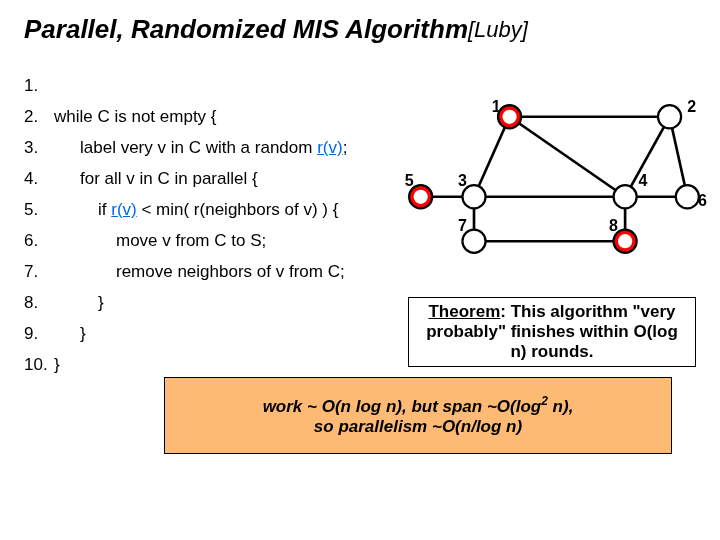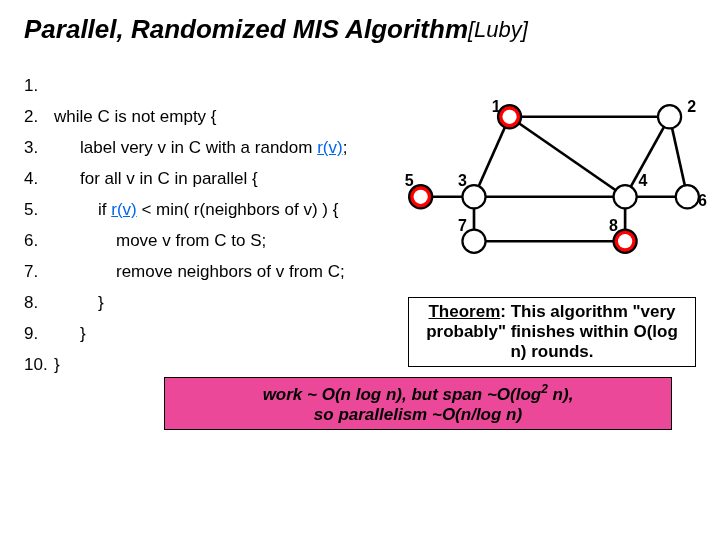--- a/index.html
+++ b/index.html
@@ -63,26 +63,26 @@
     font-size: 17px;
     text-align: center;
     background: #fff;
   }
   .complexity-box {
     position: absolute;
     left: 140px;
     top: 300px;
     width: 490px;
     border: 1px solid #000;
-    padding: 4px 8px;
+    padding: 16px 8px;
     font-size: 17px;
     font-style: italic;
     font-weight: bold;
     text-align: center;
-    background: #ec4899;
+    background: #fdba74;
   }
   sup { font-size: 0.7em; }
 </style>
 </head>
 <body>
 
 <div class="title-row">
   <span class="title">Parallel, Randomized MIS Algorithm</span>
   <span class="citation">[Luby]</span>
 </div>

